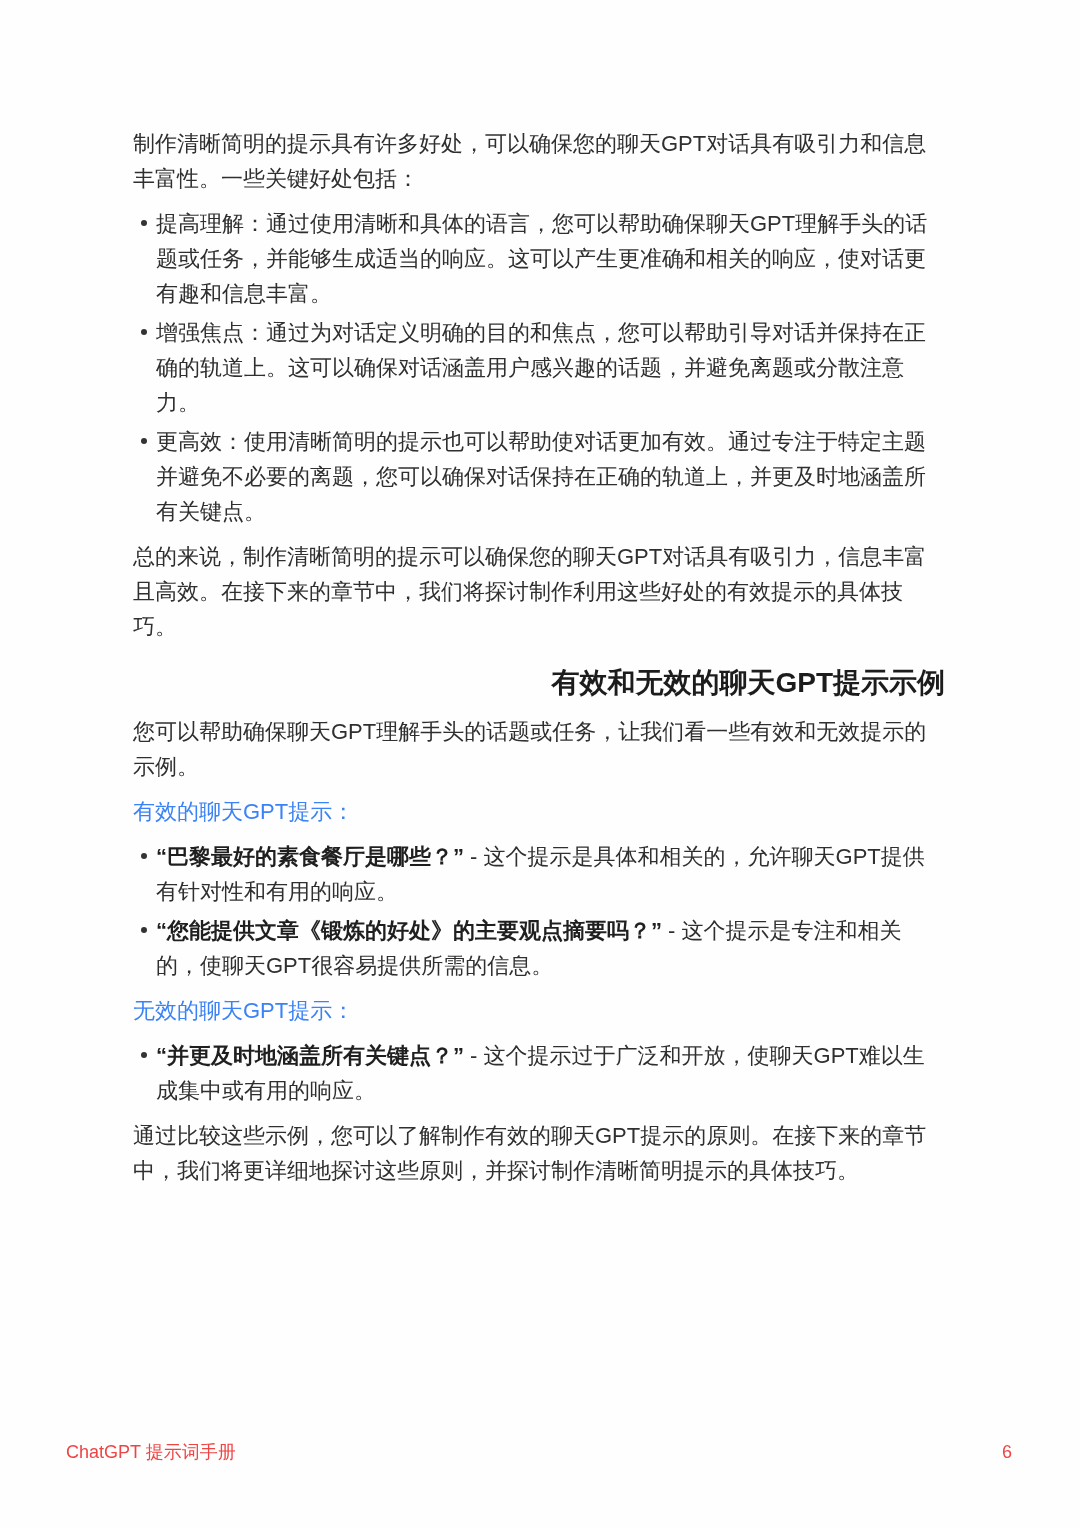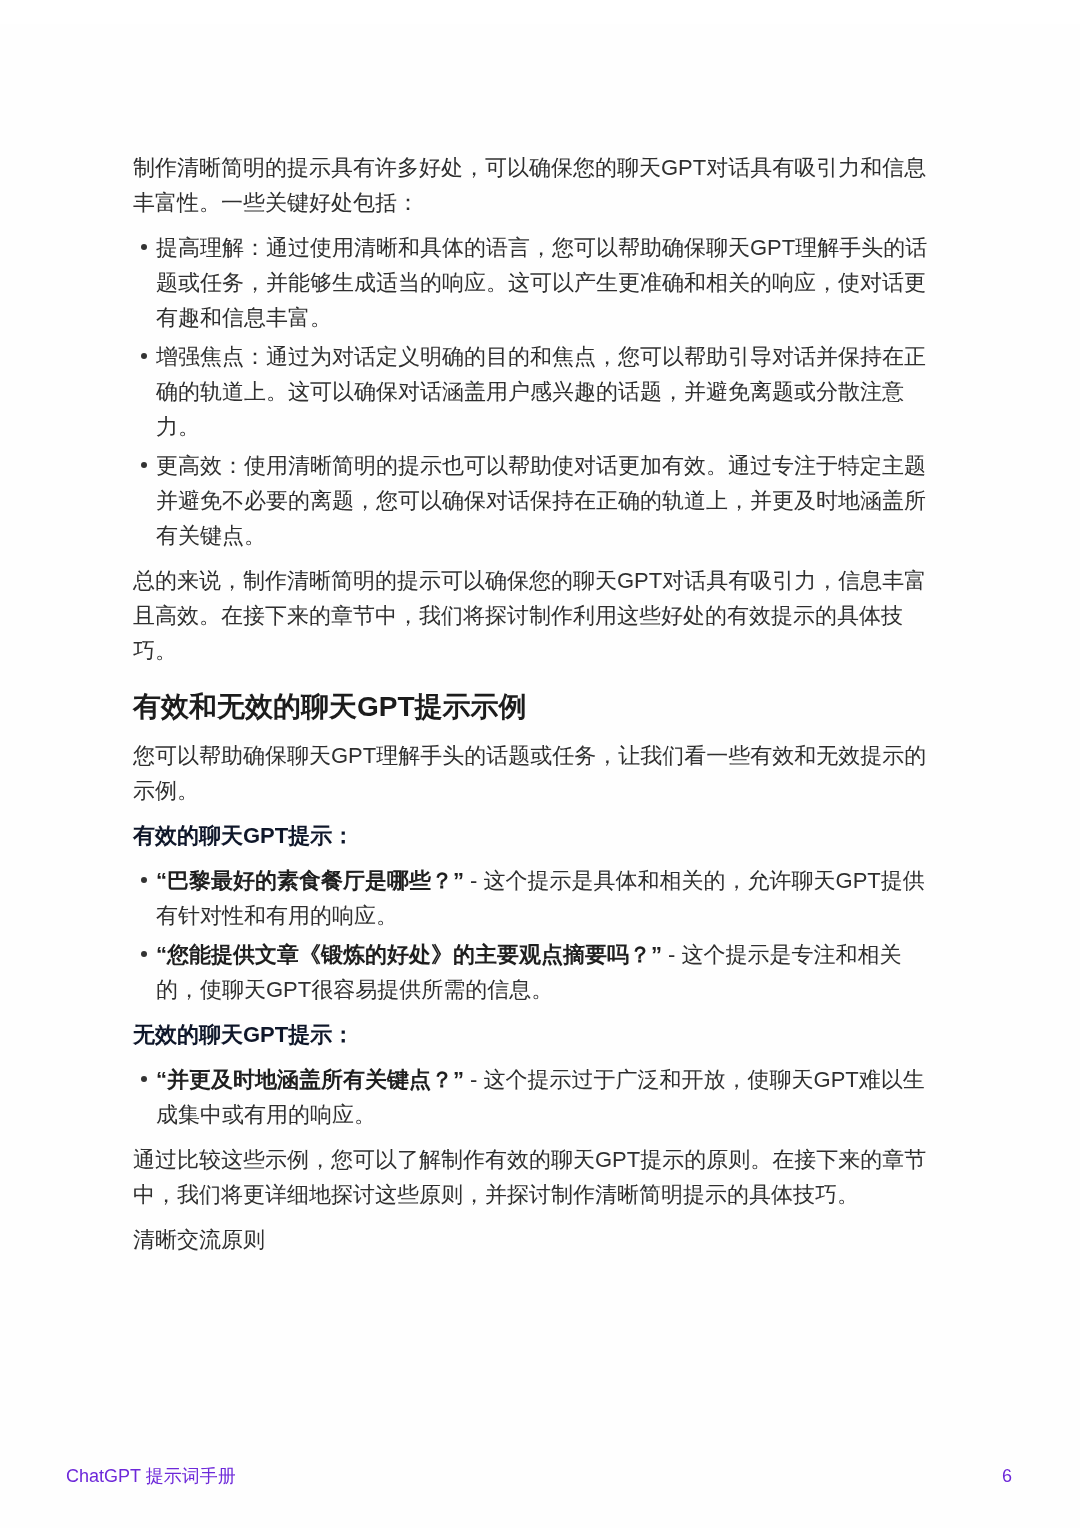--- a/index.html
+++ b/index.html
@@ -12,21 +12,20 @@
     height: 1528px;
     position: relative;
     font-family: "Liberation Sans", sans-serif;
     color: #2f2f2f;
     overflow: hidden;
   }
   .page {
     position: absolute;
     inset: 0;
     background: #fefefe;
-    margin-top: 24px;
   }
   .content {
     position: absolute;
     top: 126px;
     left: 133px;
     width: 812px;
     font-size: 22px;
     line-height: 35px;
     text-align: left;
   }
@@ -52,40 +51,41 @@
     height: 6px;
     border-radius: 50%;
     background: #333333;
   }
   .section-heading {
     font-size: 28px;
     line-height: 38px;
     font-weight: 700;
     color: #1c1c1c;
     margin: 20px 0 12px 0;
+    text-align: right;
   }
   .bold-label {
-    font-weight: 700;
-    color: #0f172a;
+    font-weight: 400;
+    color: #3b82f6;
   }
   .prompt-quote {
     font-weight: 700;
     color: #1f1f1f;
   }
   .footer {
     position: absolute;
     left: 66px;
     right: 68px;
     top: 1441px;
     display: flex;
     justify-content: space-between;
     align-items: baseline;
     font-size: 18px;
     line-height: 22px;
-    color: #6d28d9;
+    color: #ef4444;
   }
 </style>
 </head>
 <body>
 
 <div class="page">
   <div class="content">
 
     <p>制作清晰简明的提示具有许多好处，可以确保您的聊天GPT对话具有吸引力和信息丰富性。一些关键好处包括：</p>
 
@@ -121,21 +121,20 @@
     <p class="bold-label">无效的聊天GPT提示：</p>
 
     <ul>
       <li>
         <strong class="prompt-quote">“并更及时地涵盖所有关键点？”</strong><span> - 这个提示过于广泛和开放，使聊天GPT难以生成集中或有用的响应。</span>
       </li>
     </ul>
 
     <p>通过比较这些示例，您可以了解制作有效的聊天GPT提示的原则。在接下来的章节中，我们将更详细地探讨这些原则，并探讨制作清晰简明提示的具体技巧。</p>
 
-    <p>清晰交流原则</p>
 
   </div>
 
   <div class="footer">
     <span>ChatGPT 提示词手册</span>
     <span>6</span>
   </div>
 </div>
 
 </body></html>

